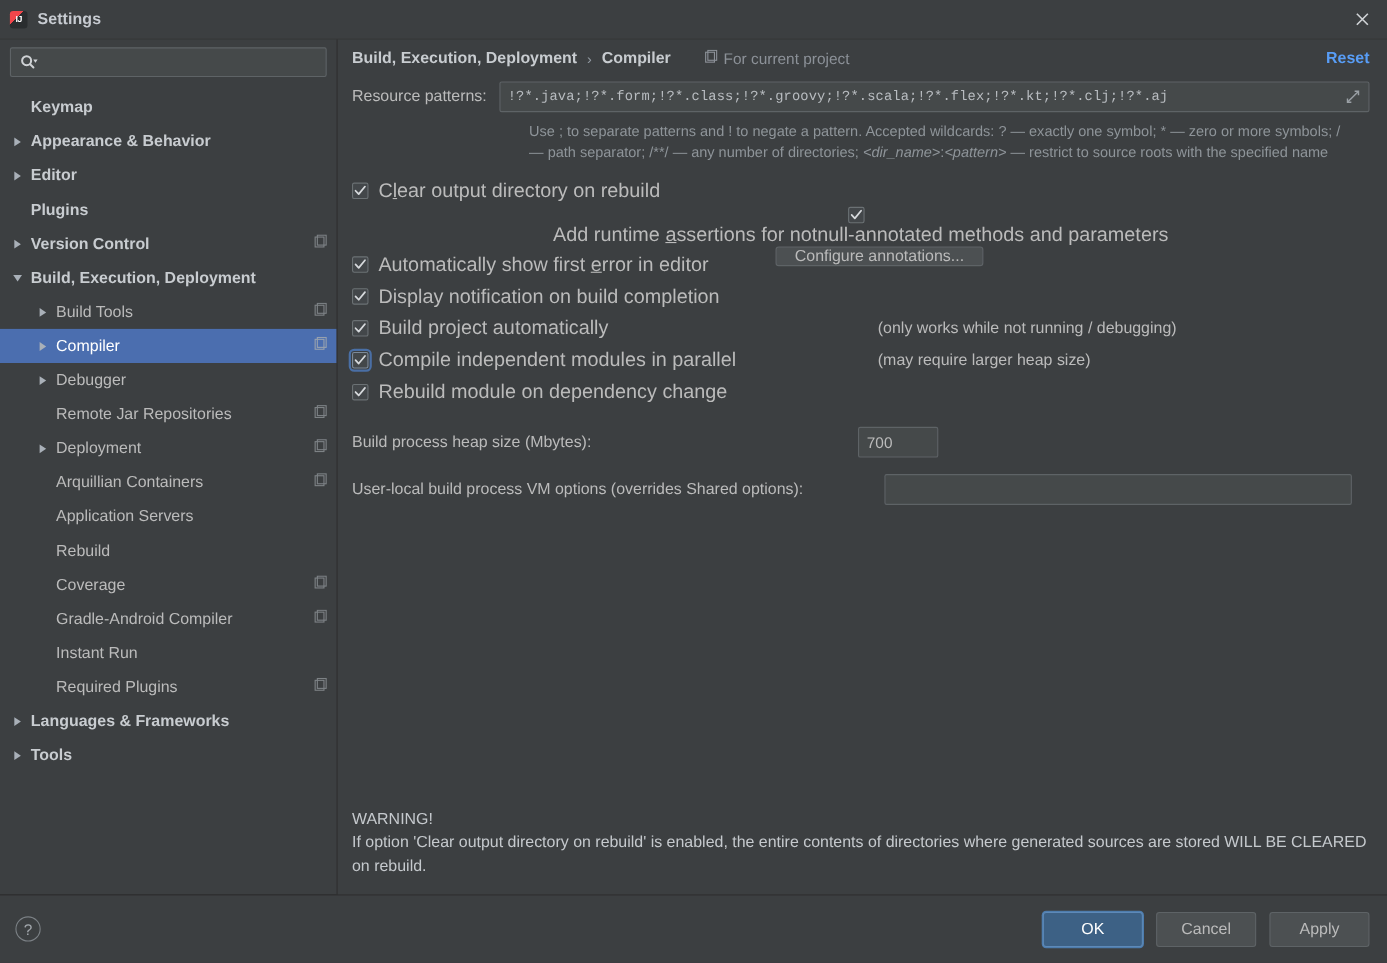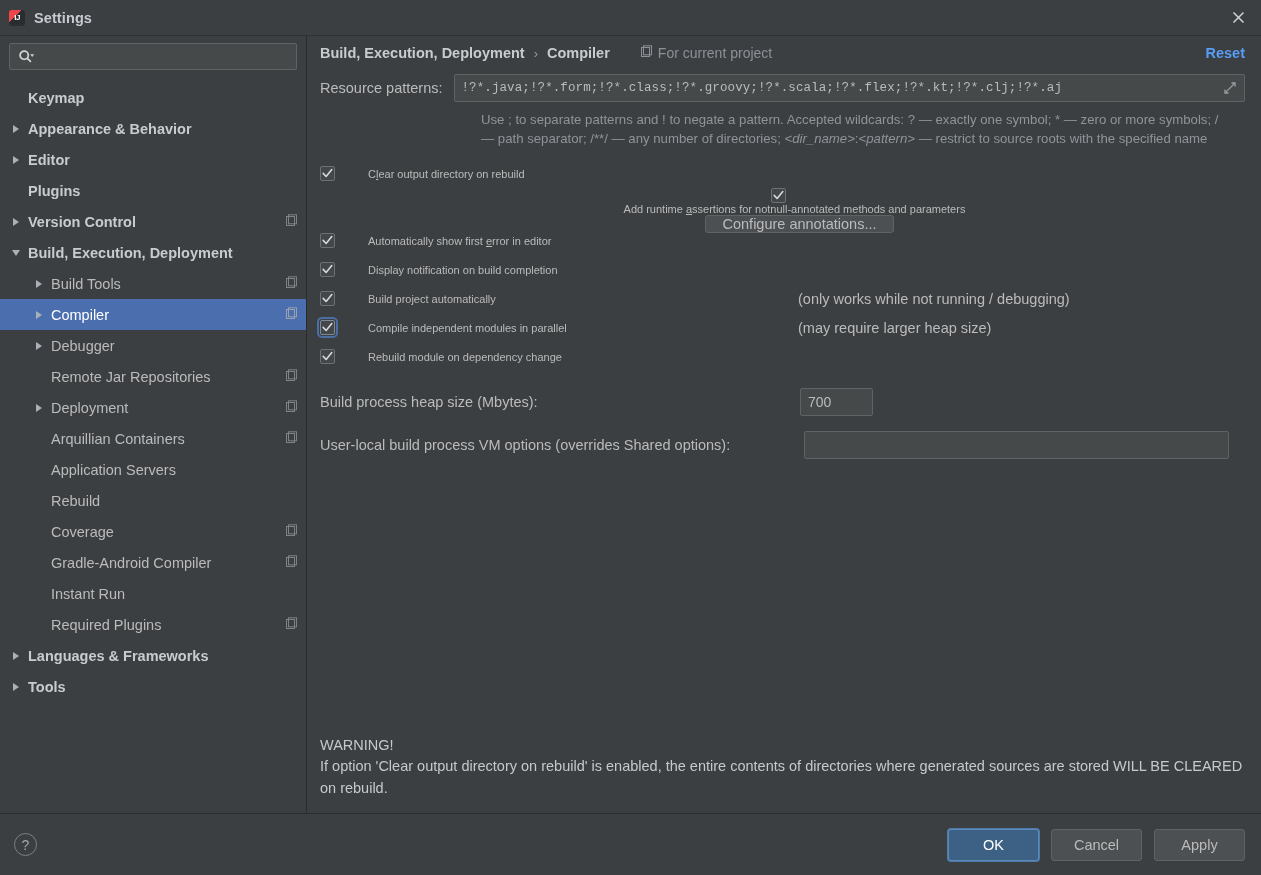--- a/index.html
+++ b/index.html
@@ -224,21 +224,21 @@
   }
   .cbox.focused {
     outline: 2px solid #4a6fa5;
     outline-offset: 1px;
     border-color: #7d8a99;
   }
   .cbox .tick {
     width: 11px; height: 11px; display: block;
   }
   .cb-label {
-    font-size: 11px; color: #bbbbbb; white-space: nowrap; cursor: default; margin-left: 24px;
+    font-size: 18px; color: #bbbbbb; white-space: nowrap; cursor: default;
   }
   .cb-label u { text-decoration: underline; }
   .note {
     position: absolute; left: 478px;
     font-size: 14.5px; color: #bbbbbb; white-space: nowrap;
   }
   .btn-inline {
     margin-left: 34px;
     height: 28px;
     padding: 0 17px;
@@ -255,21 +255,21 @@
     background: #45494a;
     border: 1px solid #5e6366;
     border-radius: 2px;
     height: 28px;
     color: #bbbbbb;
     font-size: 14px;
     font-family: "Liberation Sans", sans-serif;
     padding: 0 7px;
     outline: none;
   }
-  .tf-heap { position: absolute; left: 480px; width: 73px; }
+  .tf-heap { position: absolute; left: 460px; width: 73px; }
   .tf-shared { position: absolute; left: 484px; right: 16px; }
   .tf-userlocal { position: absolute; left: 484px; right: 16px; }
   .absrow { position: relative; height: 28px; margin-top: 14px; display: flex; align-items: center; }
   .absrow .lbl { line-height: 28px; }
 
   .warning {
     position: absolute;
     left: 13px; right: 16px;
     bottom: 14px;
     font-size: 14.5px;

